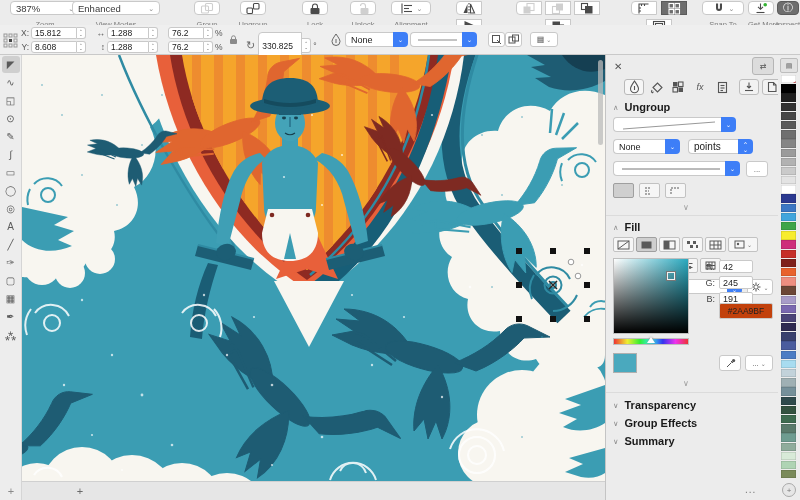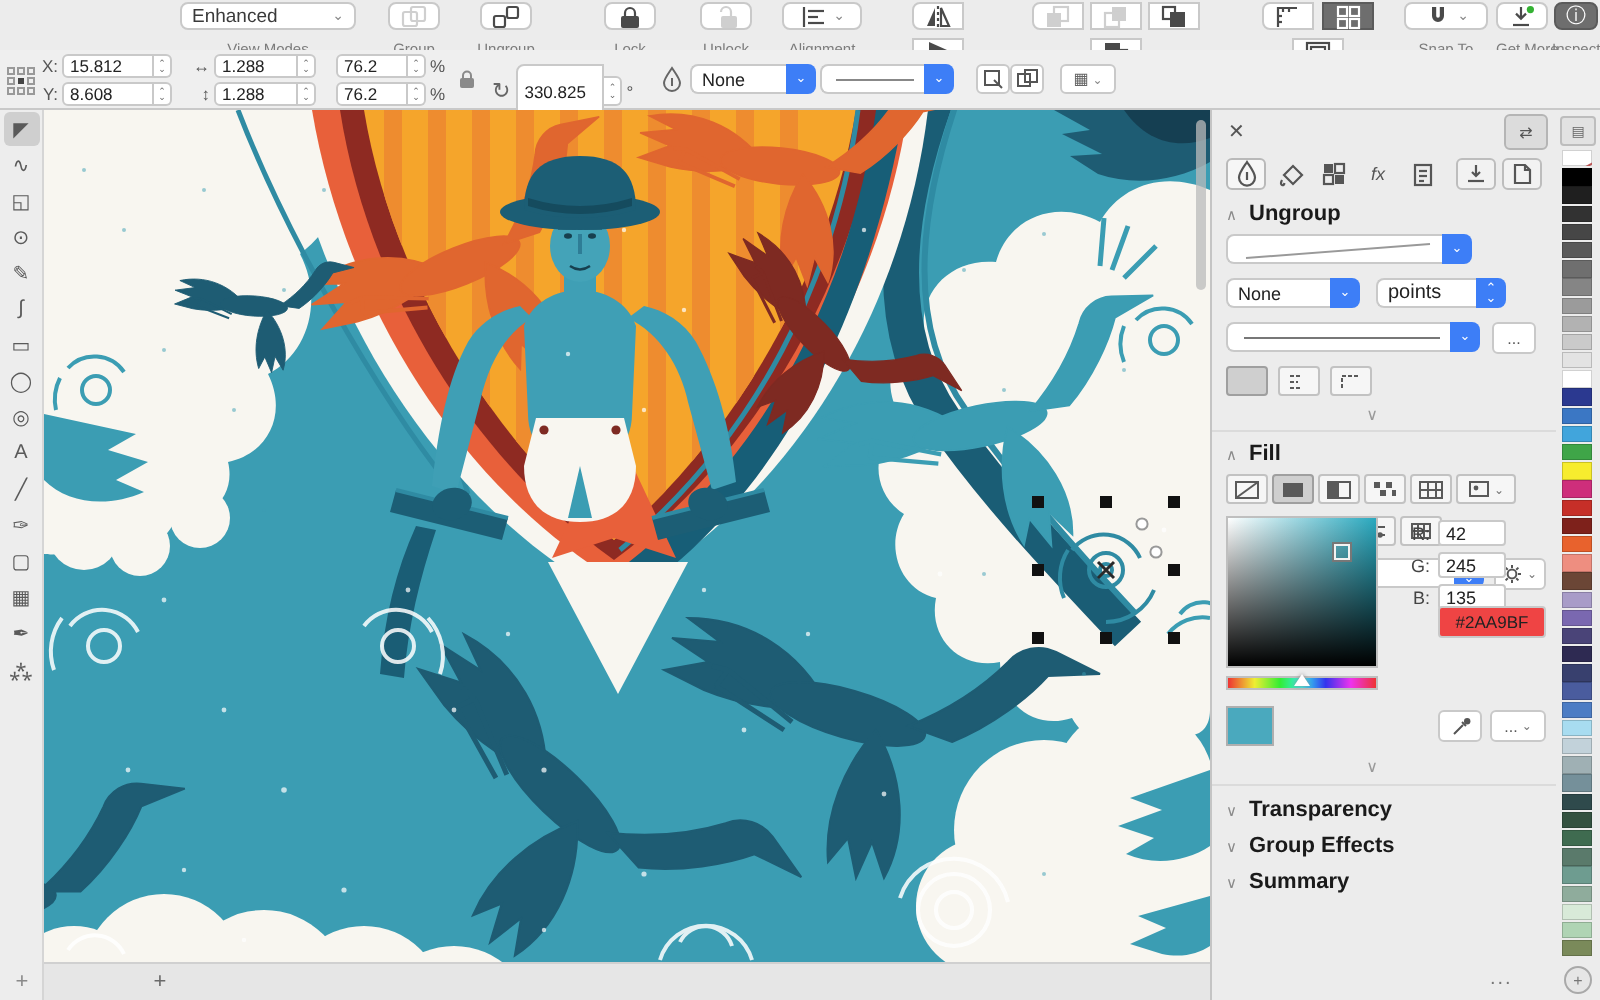--- a/index.html
+++ b/index.html
@@ -60,21 +60,21 @@
   #page-bar{position:absolute;left:22px;top:481px;width:583px;height:19px;background:#E6E6E6;border-top:1px solid #D0D0D0;box-sizing:border-box;}
   #page-add{position:absolute;left:48px;top:1px;width:20px;height:17px;text-align:center;font-size:11px;color:#6A6A6A;line-height:17px;}
   .page-tab{position:absolute;left:82px;top:0;width:168px;height:19px;background:#CBCBCB;color:#8A8A8A;font-size:9.5px;
             display:flex;align-items:center;justify-content:center;}
 
   
   #panel{position:absolute;left:605px;top:55px;width:172px;height:445px;background:#ECECEC;border-left:1px solid #C4C4C4;box-sizing:border-box;}
   #panel-header{position:absolute;left:0;top:0;width:172px;height:22px;display:flex;align-items:center;}
   #panel-close{margin-left:8px;font-size:10px;color:#555;}
   #panel-title{flex:1;text-align:center;font-size:11px;font-weight:bold;color:#222;margin-right:14px;}
-  .ptabs{position:absolute;left:7px;top:23px;width:158px;height:18px;display:flex;align-items:center;gap:2px;}
+  .ptabs{position:absolute;left:18px;top:23px;width:158px;height:18px;display:flex;align-items:center;gap:2px;}
   .ptab{width:20px;height:16px;display:flex;align-items:center;justify-content:center;border-radius:3px;color:#555;}
   .ptab.sel{border:1px solid #B9B9B9;background:#F6F6F6;box-sizing:border-box;}
   .ptab svg *{stroke:#555;fill:none;stroke-width:1.1;}
   .ptab svg .f{fill:#555;stroke:none;}
   .ptab-right{margin-left:auto;display:flex;gap:3px;}
   .pbtn{width:20px;height:16px;border:1px solid #BDBDBD;border-radius:3px;background:#F2F2F2;display:flex;align-items:center;justify-content:center;box-sizing:border-box;}
   .pbtn svg *{stroke:#555;fill:none;stroke-width:1.1;}
   .sec-head{position:absolute;left:7px;display:flex;align-items:center;gap:6px;font-size:11px;font-weight:bold;color:#1A1A1A;}
   .sec-chev{font-size:7.5px;color:#8A8A8A;font-weight:normal;}
   .divider{position:absolute;left:0;width:172px;height:1px;background:#DBDBDB;}
@@ -86,21 +86,21 @@
   .fillbtn svg *{stroke:#5A5A5A;fill:none;stroke-width:1;}
   .fillbtn svg .f{fill:#5A5A5A;stroke:none;}
   #fill-color-square{position:absolute;left:7px;top:203px;width:76px;height:76px;border:1px solid #BFBFBF;box-sizing:border-box;}
   #sq-marker{position:absolute;left:72%;top:17%;width:6px;height:6px;border:1px solid #F2F2F2;outline:1px solid #777;background:transparent;}
   #hue-strip{position:absolute;left:7px;top:283px;width:76px;height:7px;border:1px solid #BFBFBF;box-sizing:border-box;
     background:linear-gradient(to right,#e33,#ee3 18%,#3e3 35%,#3ee 50%,#33e 66%,#e3e 83%,#e33);}
   #hue-marker{position:absolute;left:44%;top:-2px;width:0;height:0;border-left:4px solid transparent;border-right:4px solid transparent;border-bottom:6px solid #fff;filter:drop-shadow(0 0 1px #888);}
   .rgb-row{position:absolute;display:flex;align-items:center;height:13px;}
   .rgb-lab{width:14px;font-size:9px;color:#444;text-align:right;margin-right:4px;}
   .rgb-field{width:34px;height:13px;background:#fff;border:1px solid #C9C9C9;border-radius:2px;font-size:9px;color:#222;display:flex;align-items:center;padding:0 3px;box-sizing:border-box;}
-  #hex-field{position:absolute;left:113px;top:248px;width:52px;height:14px;background:#ef4444;border:1px solid #C9C9C9;border-radius:2px;
+  #hex-field{position:absolute;left:113px;top:248px;width:52px;height:14px;background:#c2410c;border:1px solid #C9C9C9;border-radius:2px;
              font-size:8.5px;color:#222;display:flex;align-items:center;justify-content:center;}
   #current-color-swatch{position:absolute;left:7px;top:298px;width:24px;height:20px;border:1px solid #AFAFAF;box-sizing:border-box;}
 
   
   #palette-strip{position:absolute;left:778px;top:55px;width:22px;height:445px;background:#ECECEC;}
   #palette-top-btn{position:absolute;left:2px;top:3px;width:16px;height:13px;border:1px solid #BDBDBD;border-radius:2px;background:#E2E2E2;
                    font-size:7px;color:#666;display:flex;align-items:center;justify-content:center;}
   #palette-swatches{position:absolute;left:3px;top:20px;width:15px;}
   .swatch{width:15px;height:8.4px;margin-bottom:0.8px;box-shadow:inset 0 0 0 0.5px rgba(0,0,0,.18);}
   .swatch.none{background:#fff;position:relative;overflow:hidden;}
@@ -111,22 +111,29 @@
   #panel-opts{position:absolute;left:752px;top:57px;width:20px;height:16px;border:1px solid #B5B5B5;border-radius:3px;background:#DCDCDC;
               font-size:8px;color:#555;display:flex;align-items:center;justify-content:center;}
 </style>
 </head>
 <body>
 
 <div id="app">
 
   <div id="toolbar-top">
 
-
-    <div class="tb-group" style="left:90px;width:88px;">
+    <div class="tb-group" style="left:10px;width:70px;">
+      <div class="btn" style="width:70px;justify-content:space-between;">
+        <span>387%</span>
+        <span class="chev">⌄</span>
+      </div>
+      <div class="tb-label">Zoom</div>
+    </div>
+
+    <div class="tb-group" style="left:72px;width:88px;">
       <div class="btn" style="width:88px;justify-content:space-between;">
         <span>Enhanced</span>
         <span class="chev">⌄</span>
       </div>
       <div class="tb-label">View Modes</div>
     </div>
 
     <div class="tb-group" style="left:192px;width:30px;">
       <div class="btn iconbtn disabled">
         <svg class="icon-svg" width="14" height="13">
@@ -927,21 +934,21 @@
     </div>
     <div class="rgb-row" style="left:95px;top:221px;">
       <span class="rgb-lab">G:</span>
       <div class="rgb-field">
           <span>245</span>
         </div>
     </div>
     <div class="rgb-row" style="left:95px;top:237px;">
       <span class="rgb-lab">B:</span>
       <div class="rgb-field">
-          <span>135</span>
+          <span>191</span>
         </div>
     </div>
     <div id="hex-field">
         <span>#2AA9BF</span>
       </div>
 
     <div id="hue-strip">
       <div id="hue-marker"></div>
     </div>
 

